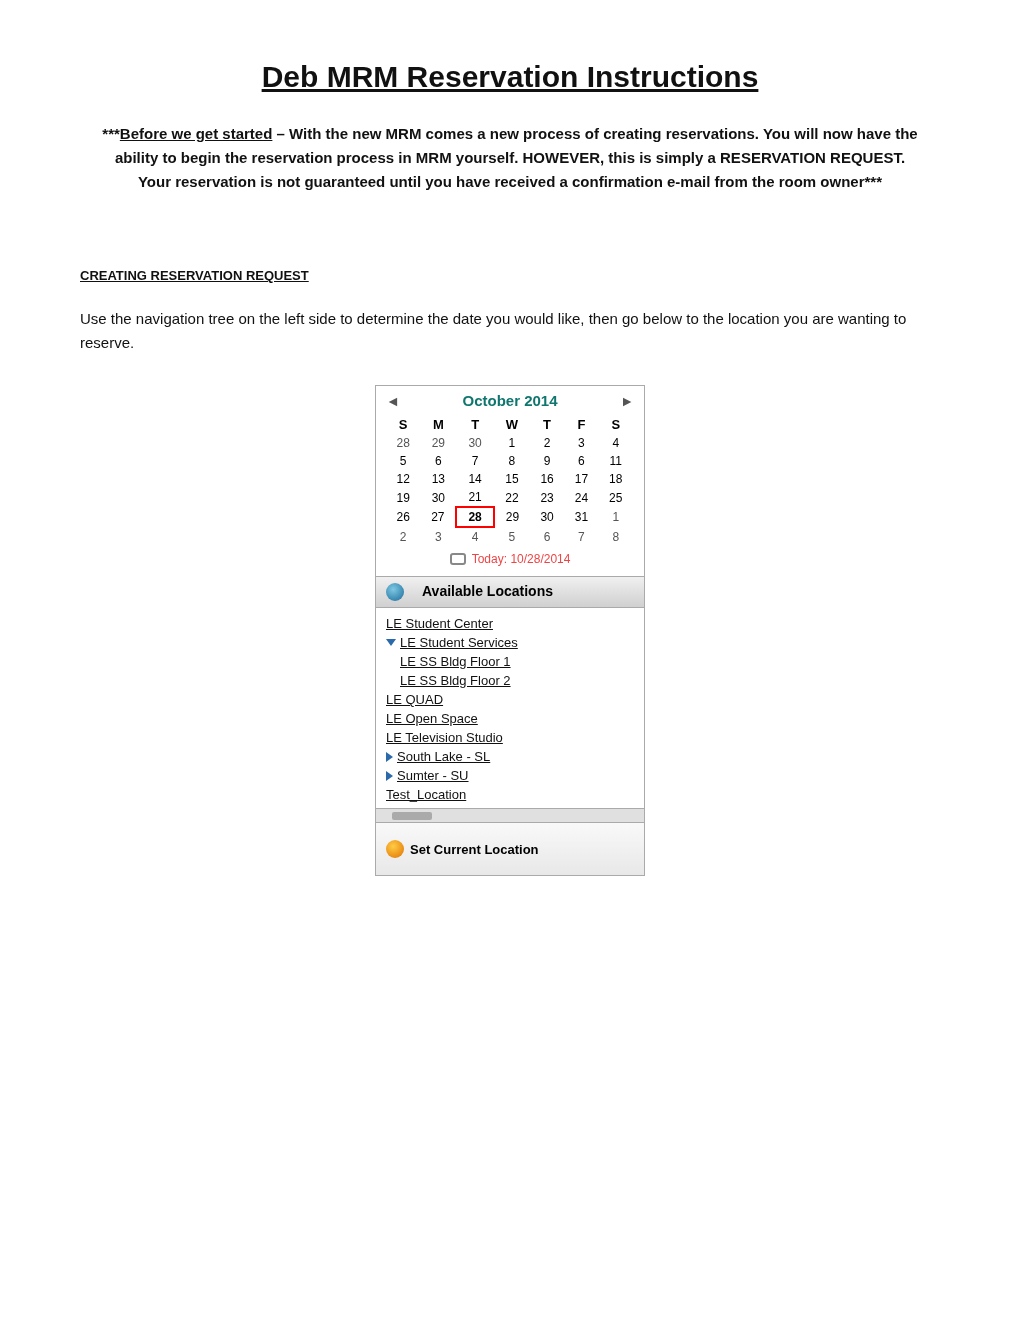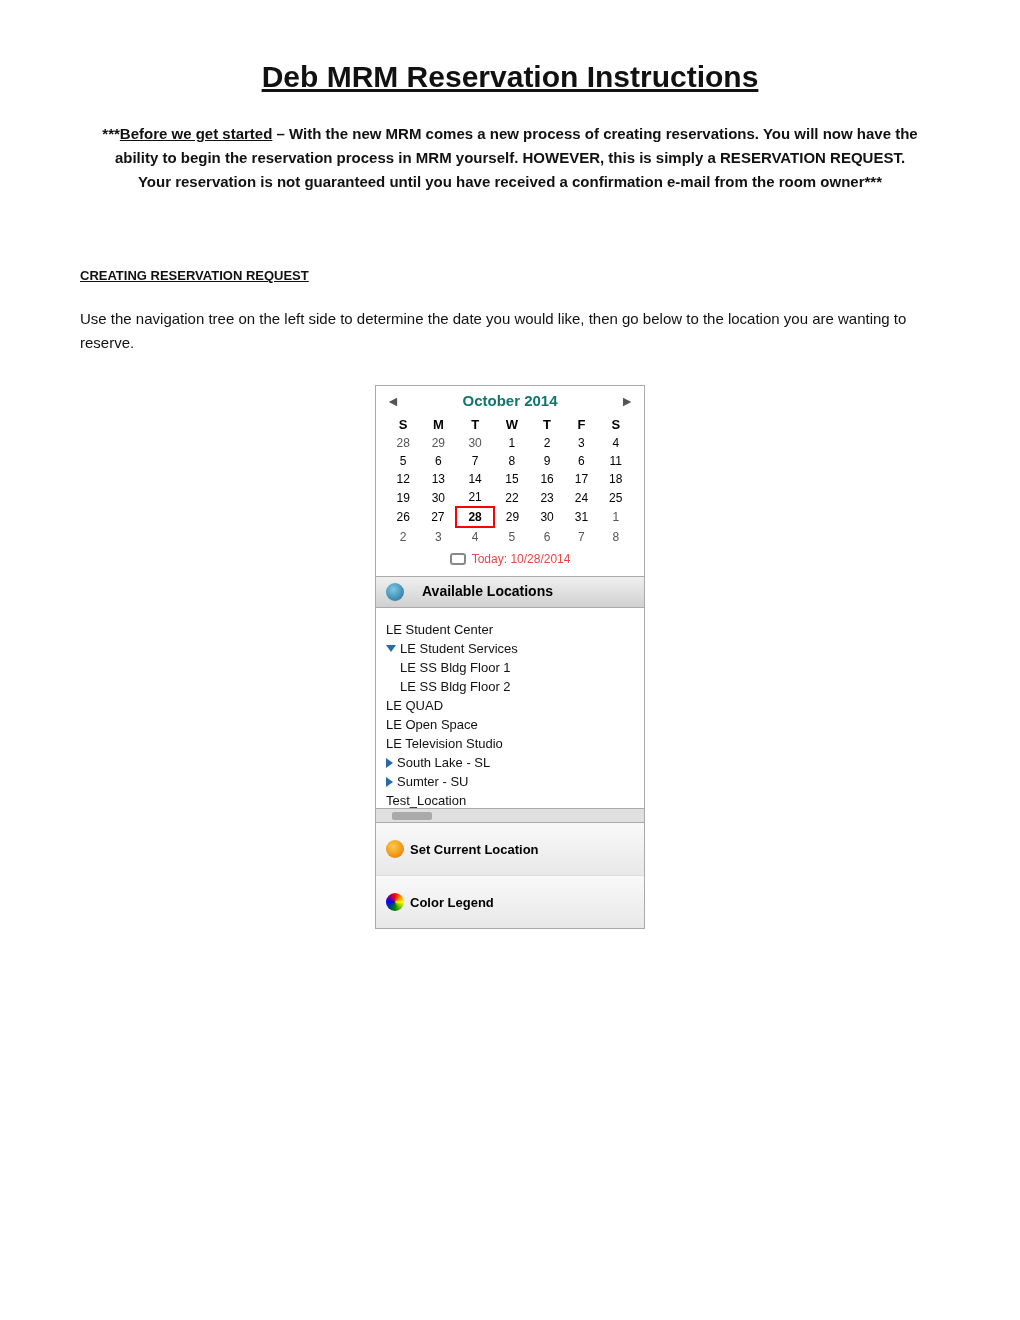--- a/index.html
+++ b/index.html
@@ -165,22 +165,23 @@
       font-weight: bold;
       font-size: 14px;
       color: #000;
     }
 
     .location-list {
       max-height: 200px;
       overflow-y: auto;
       overflow-x: hidden;
       font-size: 13px;
-      padding: 12px 0;
+      padding: 6px 0;
       position: relative;
+      text-decoration: underline;
     }
 
     .location-item {
       padding: 2px 10px;
       cursor: pointer;
       white-space: nowrap;
       display: flex;
       align-items: center;
       gap: 4px;
     }
@@ -423,23 +424,19 @@
       <div class="horiz-scroll">
         <div class="horiz-scroll-bar"></div>
       </div>
     </div>
 
     <div class="bottom-buttons" id="bottom-buttons">
         <div class="bottom-btn">
           <span class="btn-icon-orange"></span>
           <span class="btn-label">Set Current Location</span>
         </div>
-        <div class="bottom-btn">
-          <span class="btn-icon-color"></span>
-          <span class="btn-label">Color Legend</span>
-        </div>
       </div>
 
   </div>
 </div>
 
 
 
 
 </body></html>

